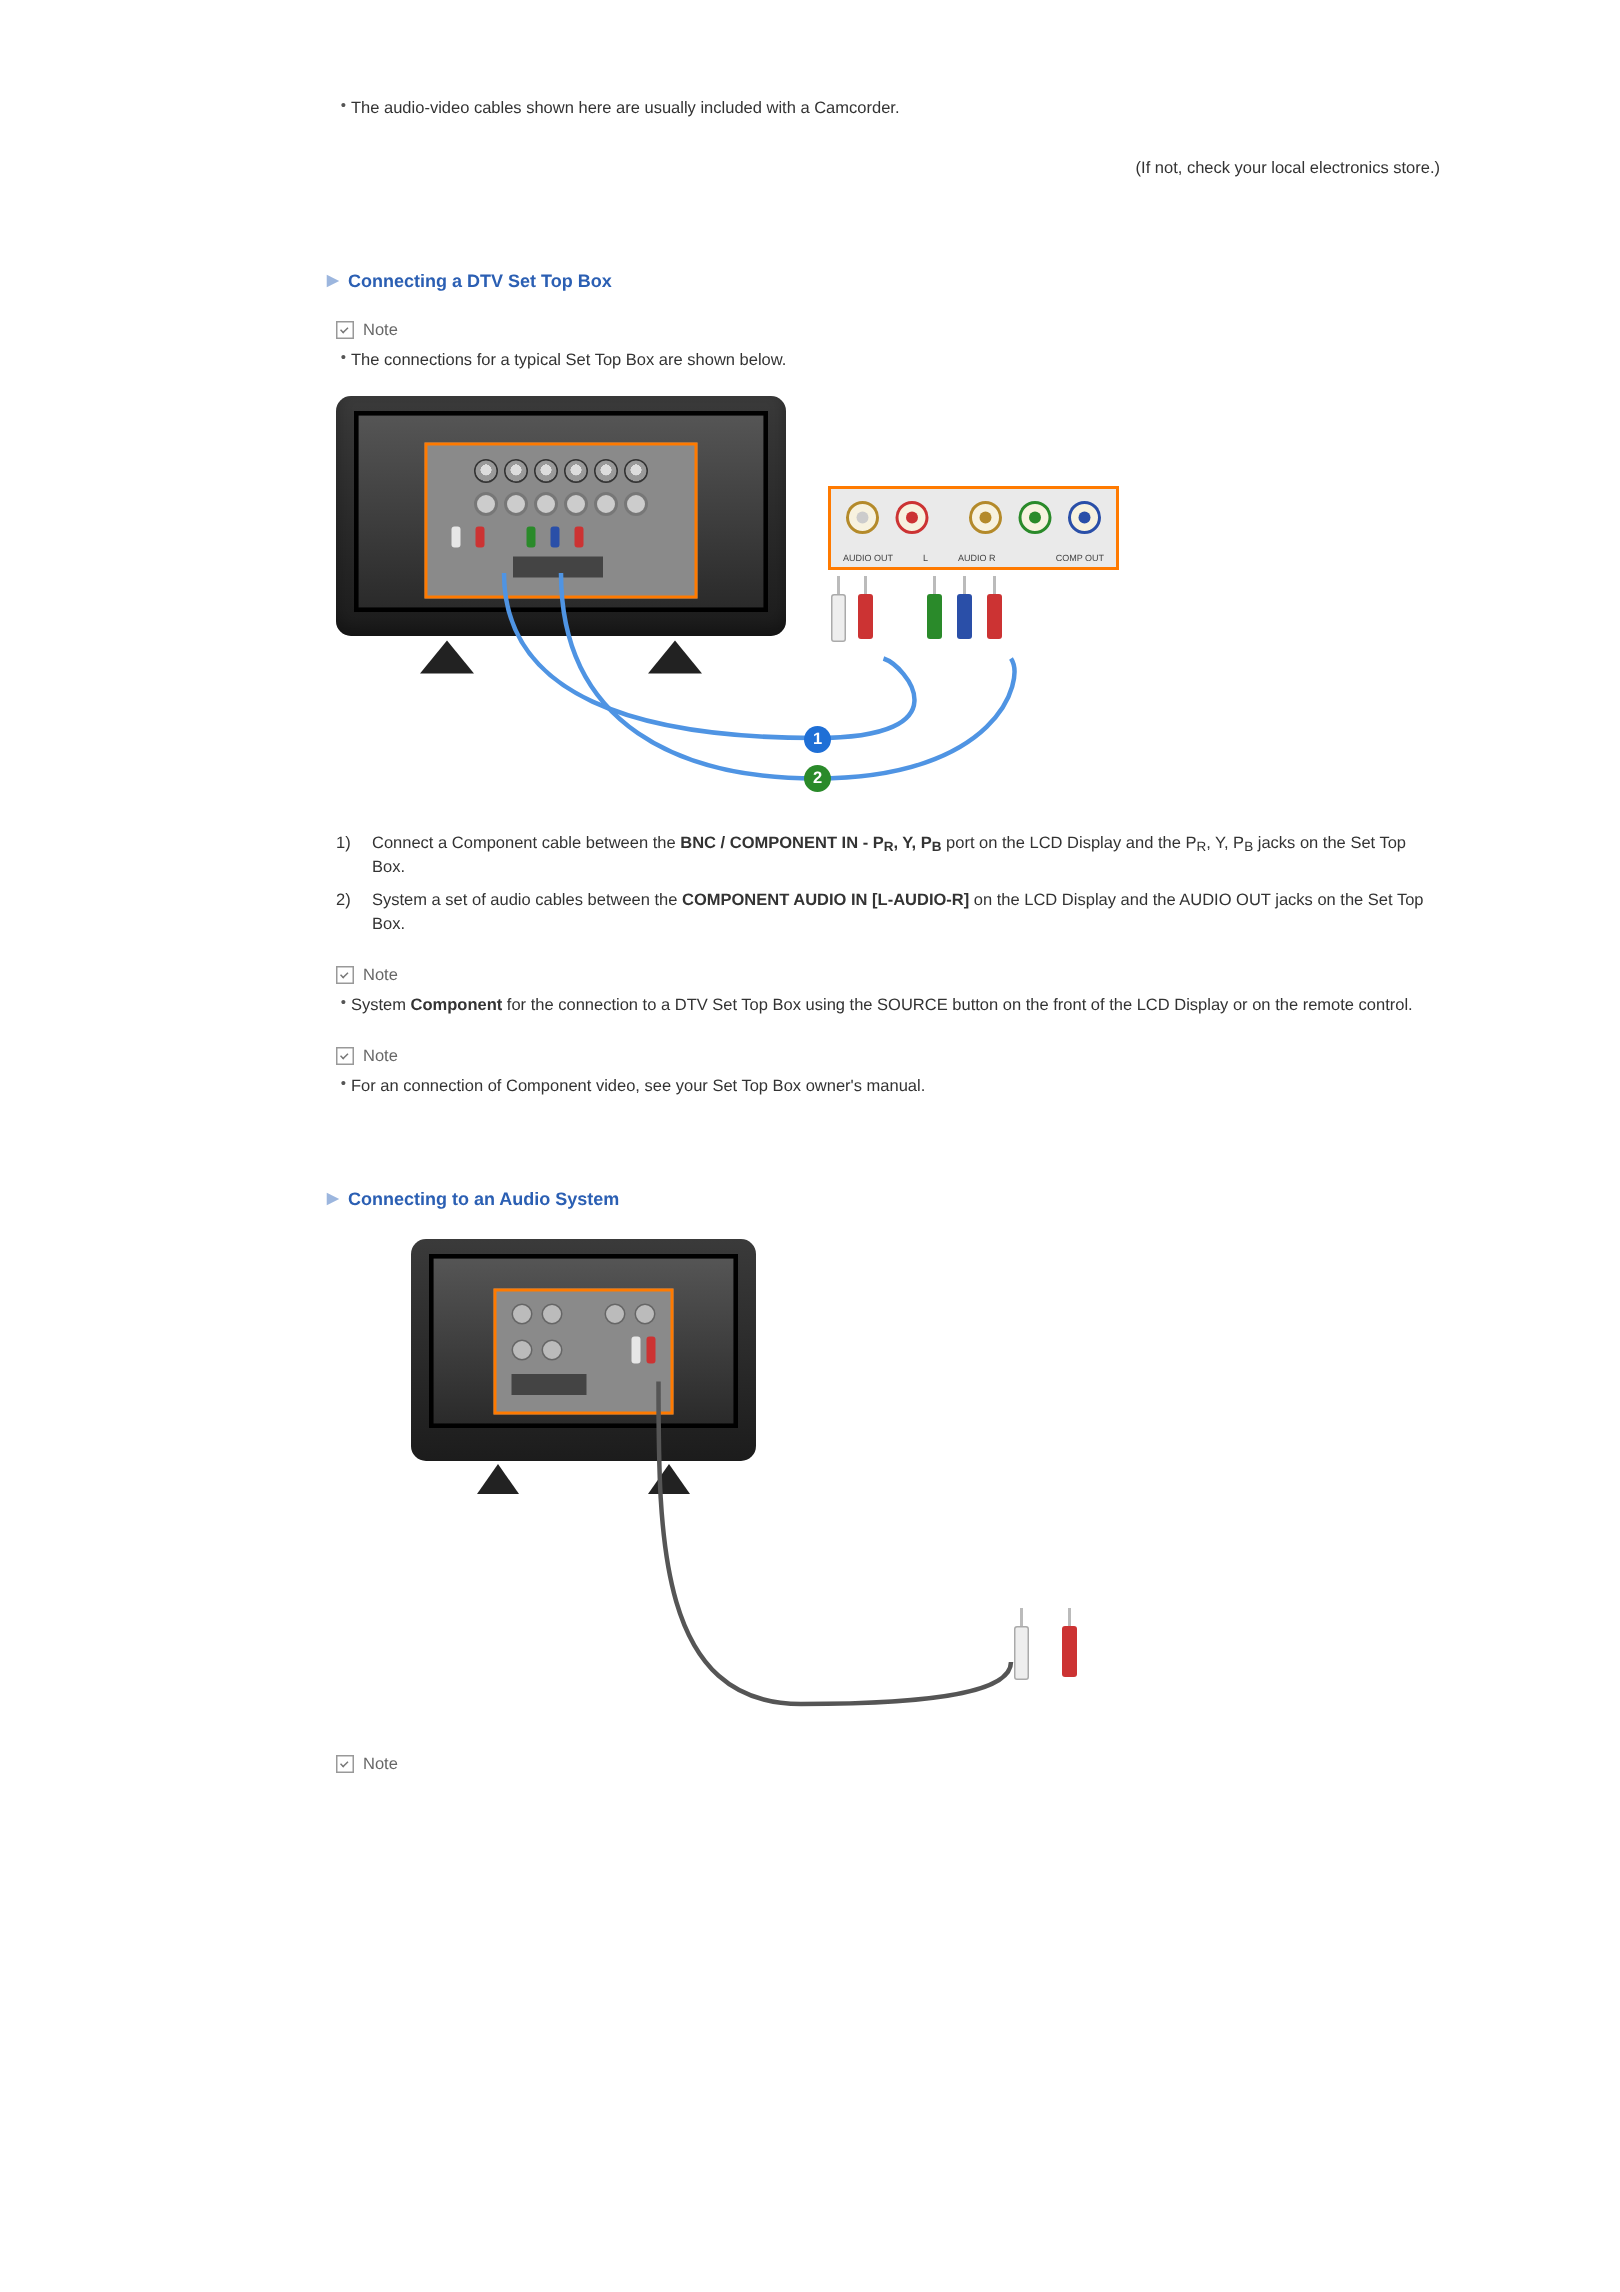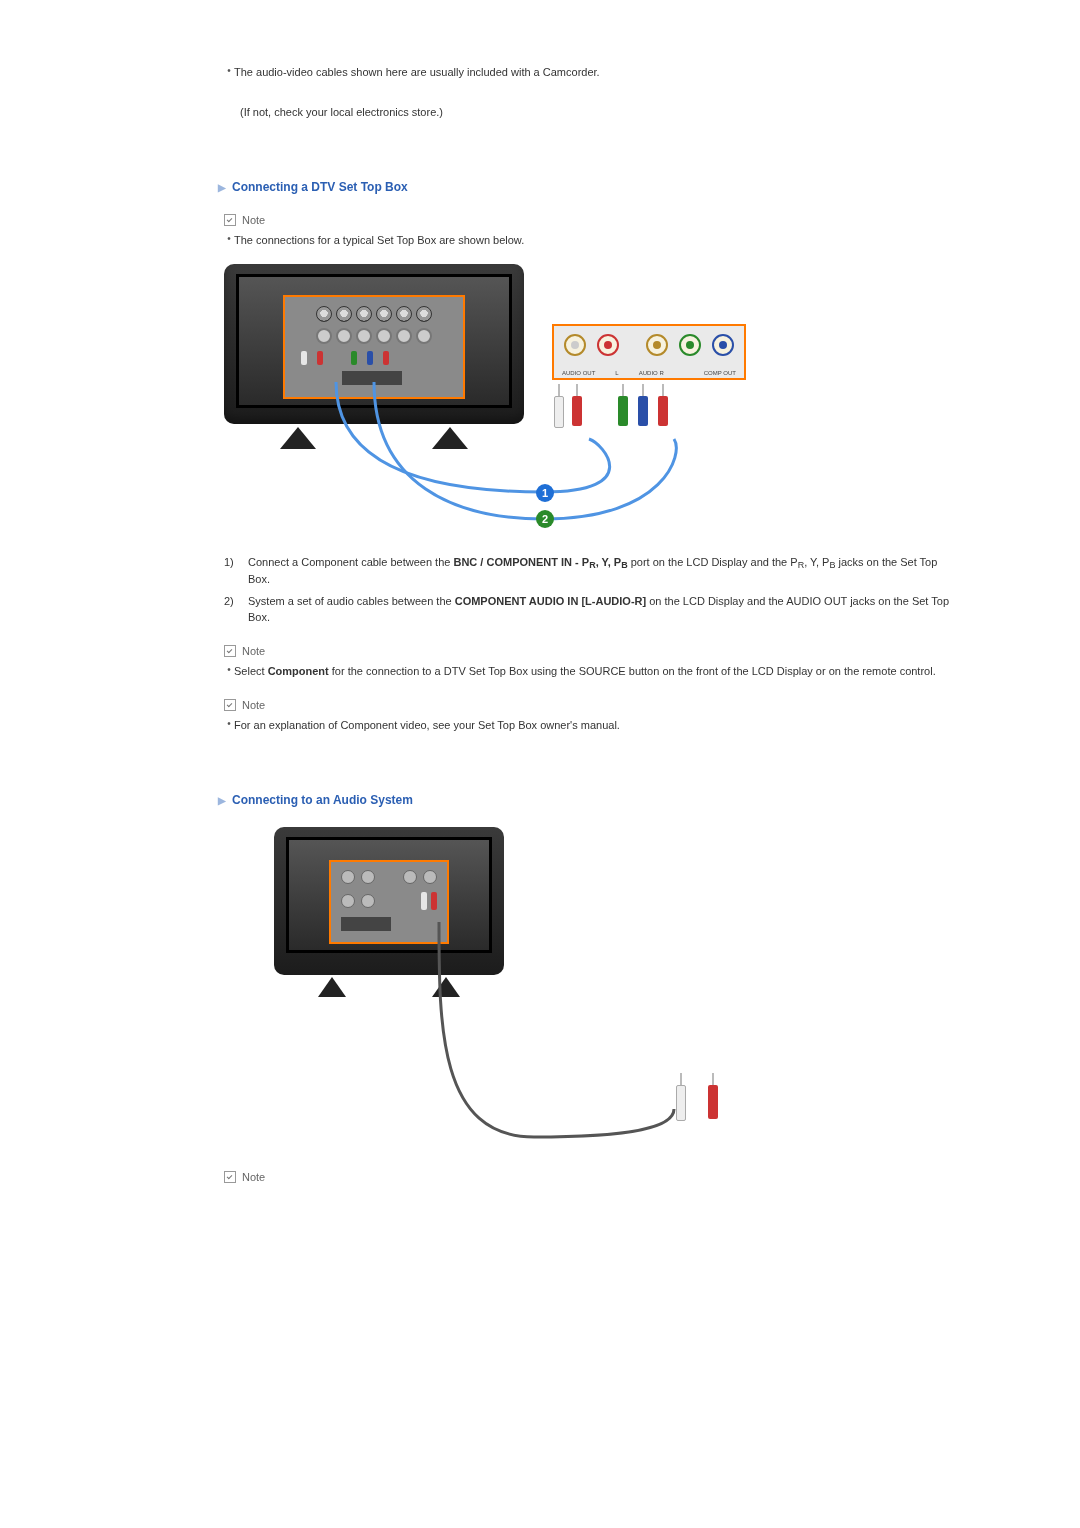--- a/index.html
+++ b/index.html
@@ -32,20 +32,21 @@
     color: #555;
   }
   .bullet-row .txt {
     flex: 1;
     line-height: 16px;
   }
   .indent-block {
     margin-left: 16px;
     margin-top: 24px;
     line-height: 16px;
+    text-align: right;
   }
   .section-heading {
     display: flex;
     align-items: center;
     margin: 60px 0 20px -6px;
     color: #2b5fb3;
     font-weight: bold;
     font-size: 12px;
   }
   .section-heading .chev {
@@ -525,31 +526,31 @@
     </span>
   </div>
 
   <div class="note-row">
     <span class="note-icon"></span>
     <span>Note</span>
   </div>
   <div class="bullet-row">
     <span class="dot">•</span>
     <span class="txt">
-      <span>Select </span><b>Component</b><span> for the connection to a DTV Set Top Box using the SOURCE button on the front of the LCD Display or on the remote control.</span>
+      <span>System </span><b>Component</b><span> for the connection to a DTV Set Top Box using the SOURCE button on the front of the LCD Display or on the remote control.</span>
     </span>
   </div>
 
   <div class="note-row">
     <span class="note-icon"></span>
     <span>Note</span>
   </div>
   <div class="bullet-row">
     <span class="dot">•</span>
-    <span class="txt">For an explanation of Component video, see your Set Top Box owner's manual.</span>
+    <span class="txt">For an connection of Component video, see your Set Top Box owner's manual.</span>
   </div>
 
   <div class="section-heading">
     <span class="chev">▶</span>
     <span>Connecting to an Audio System</span>
   </div>
 
   <div class="audio-diagram">
     <div class="au-monitor">
       <div class="au-bezel"></div>

